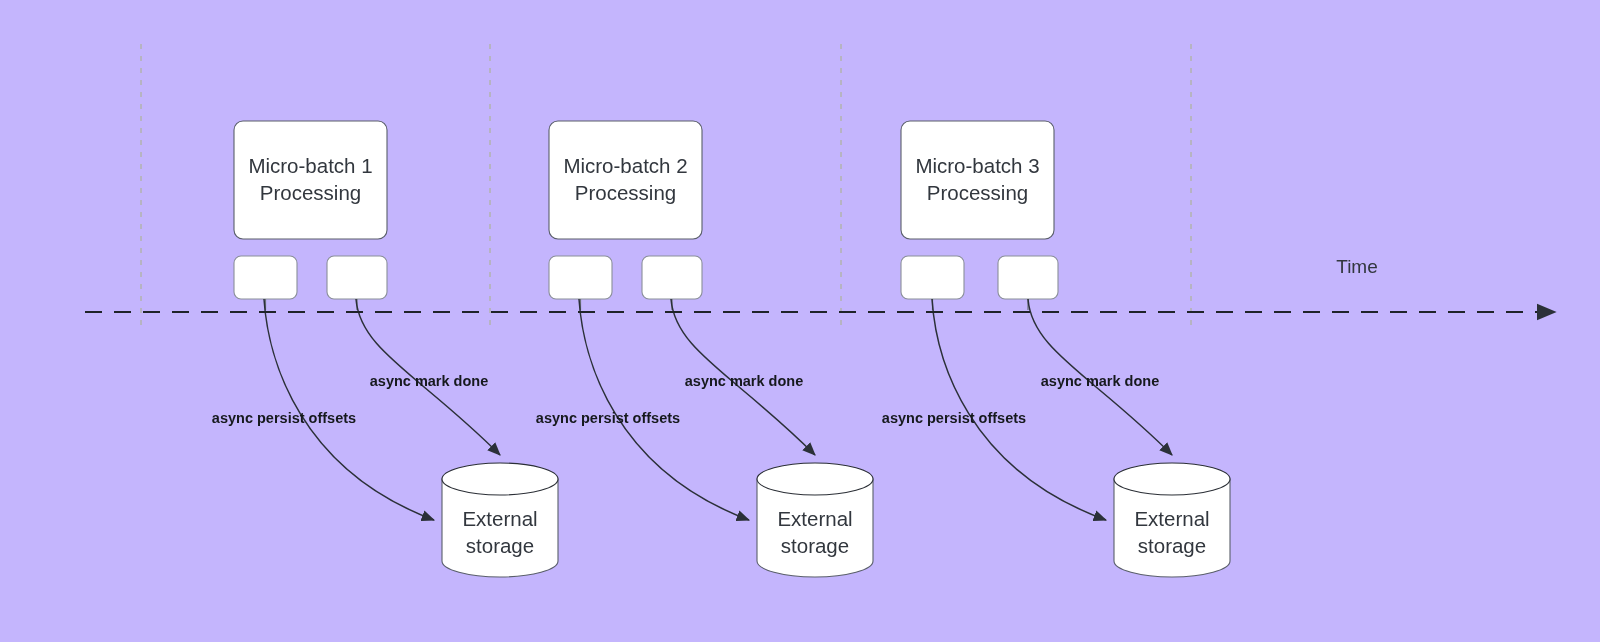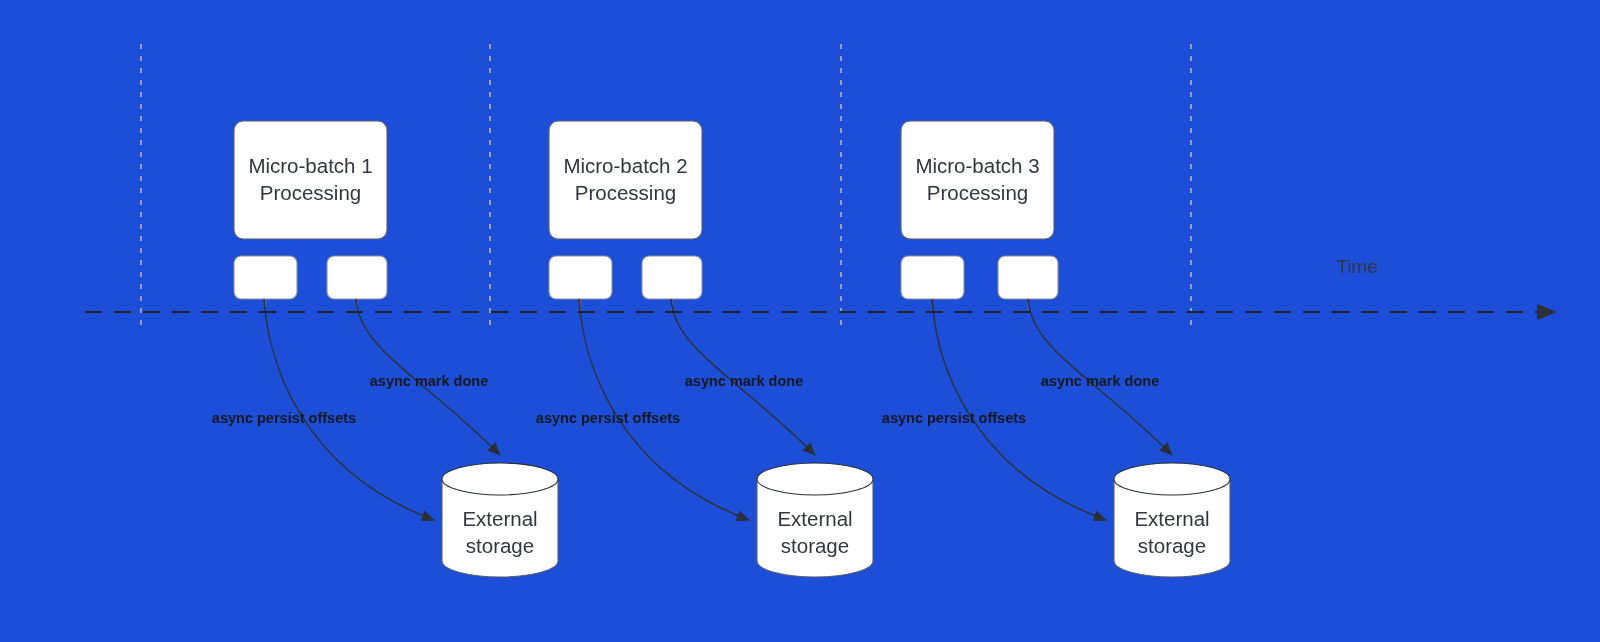--- a/index.html
+++ b/index.html
@@ -7,21 +7,21 @@
     padding: 0;
     background: #ffffff;
   }
   body {
     font-family: "Liberation Sans", sans-serif;
   }
   #canvas {
     position: relative;
     width: 1600px;
     height: 642px;
-    background: #1d4ed8;
+    background: #c4b5fd;
     overflow: hidden;
   }
   svg.diagram {
     position: absolute;
     top: 0;
     left: 0;
     width: 1600px;
     height: 642px;
   }
   .node-box {

